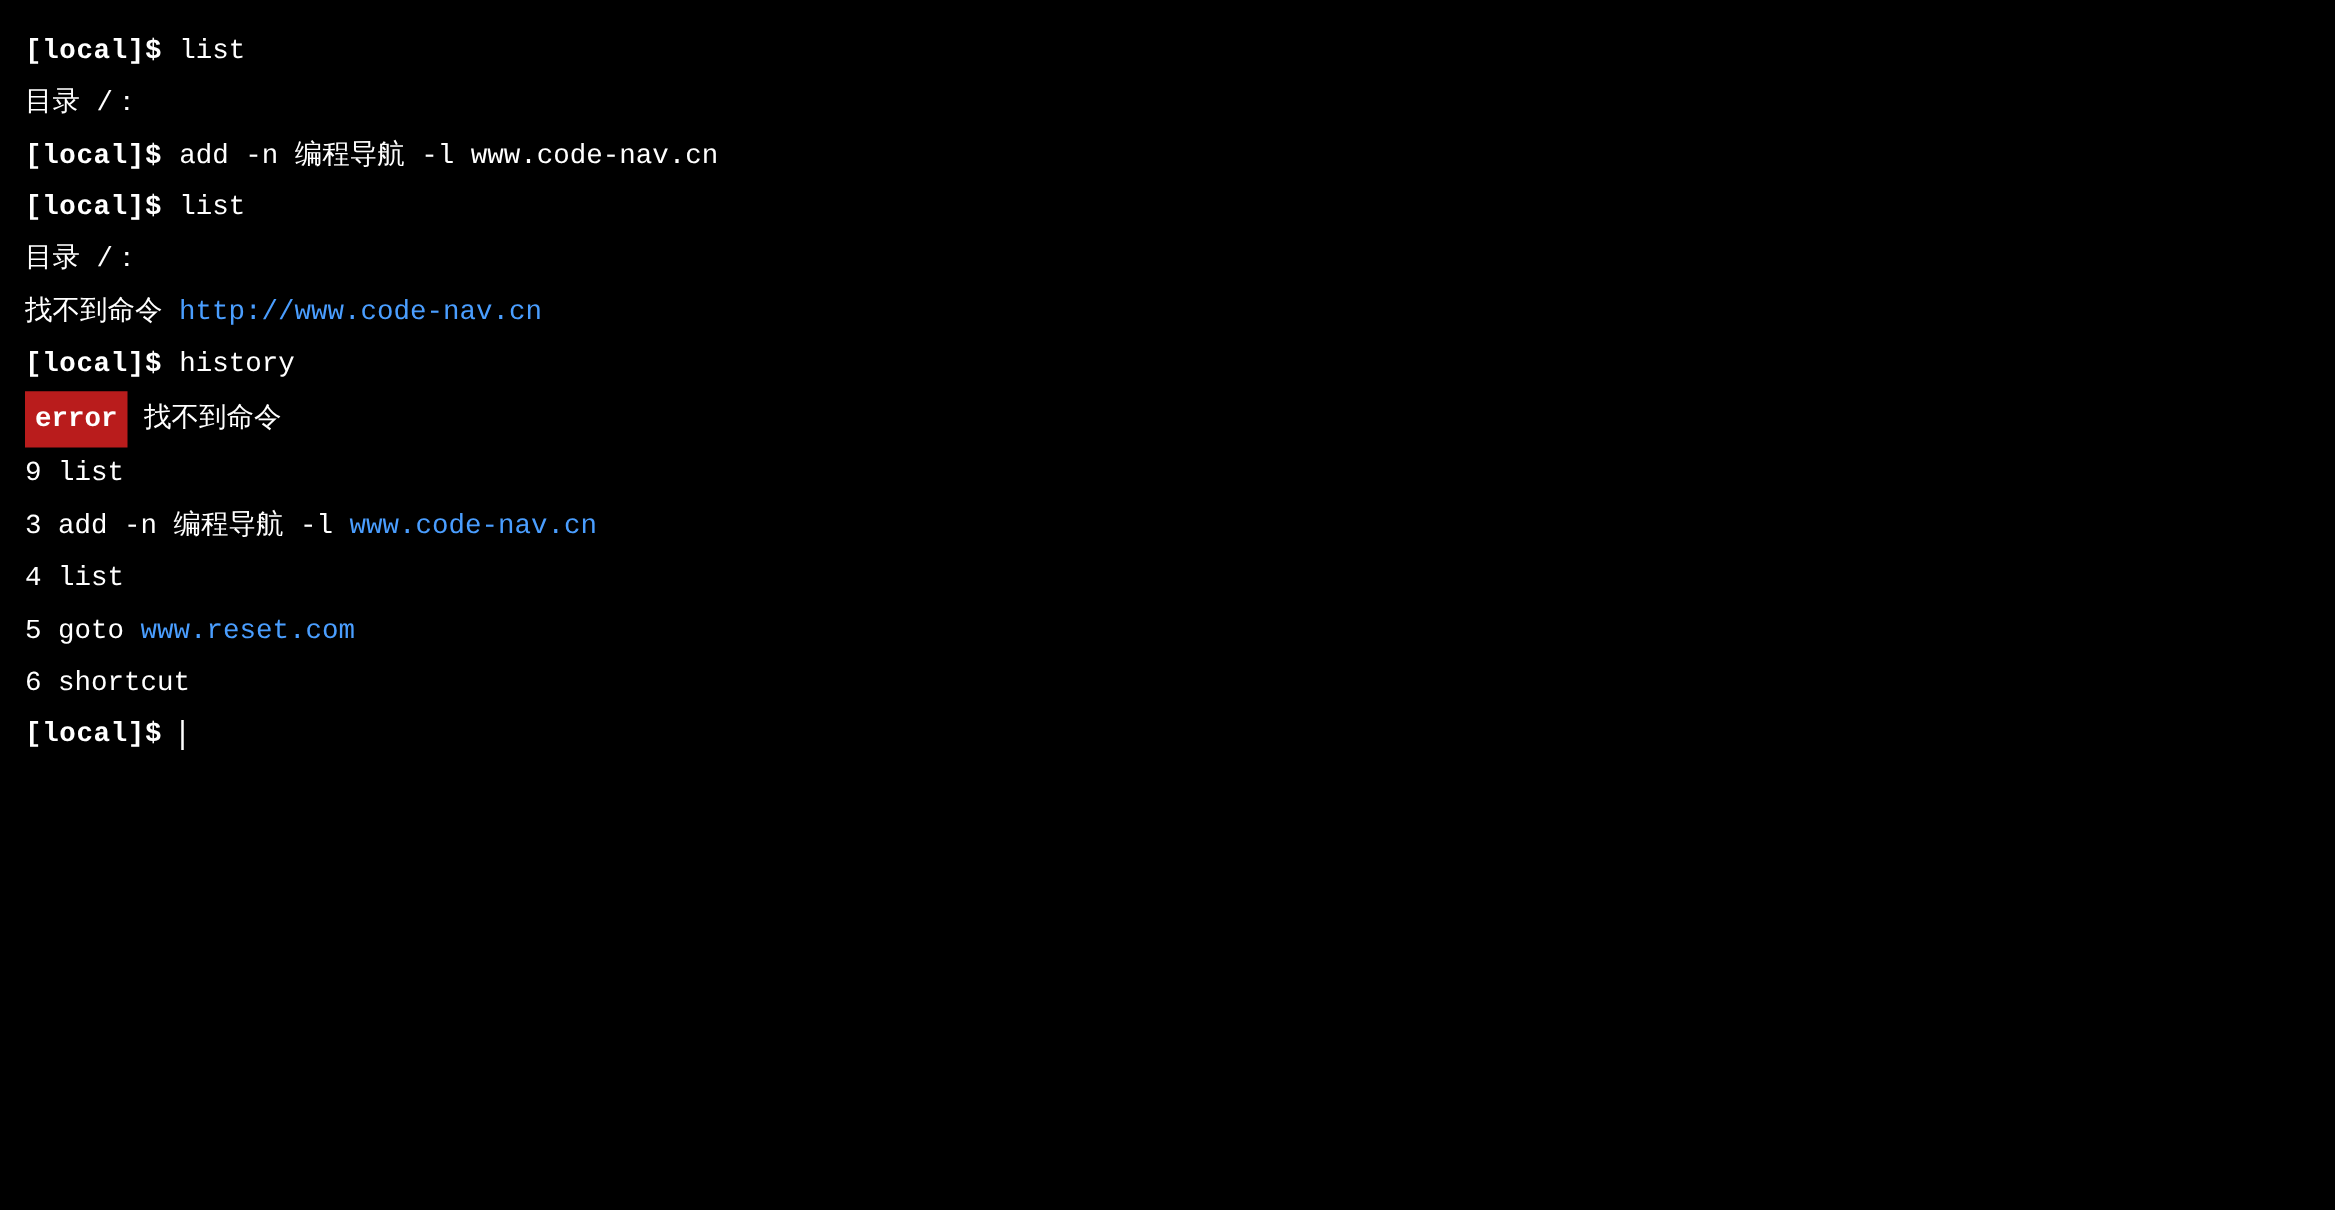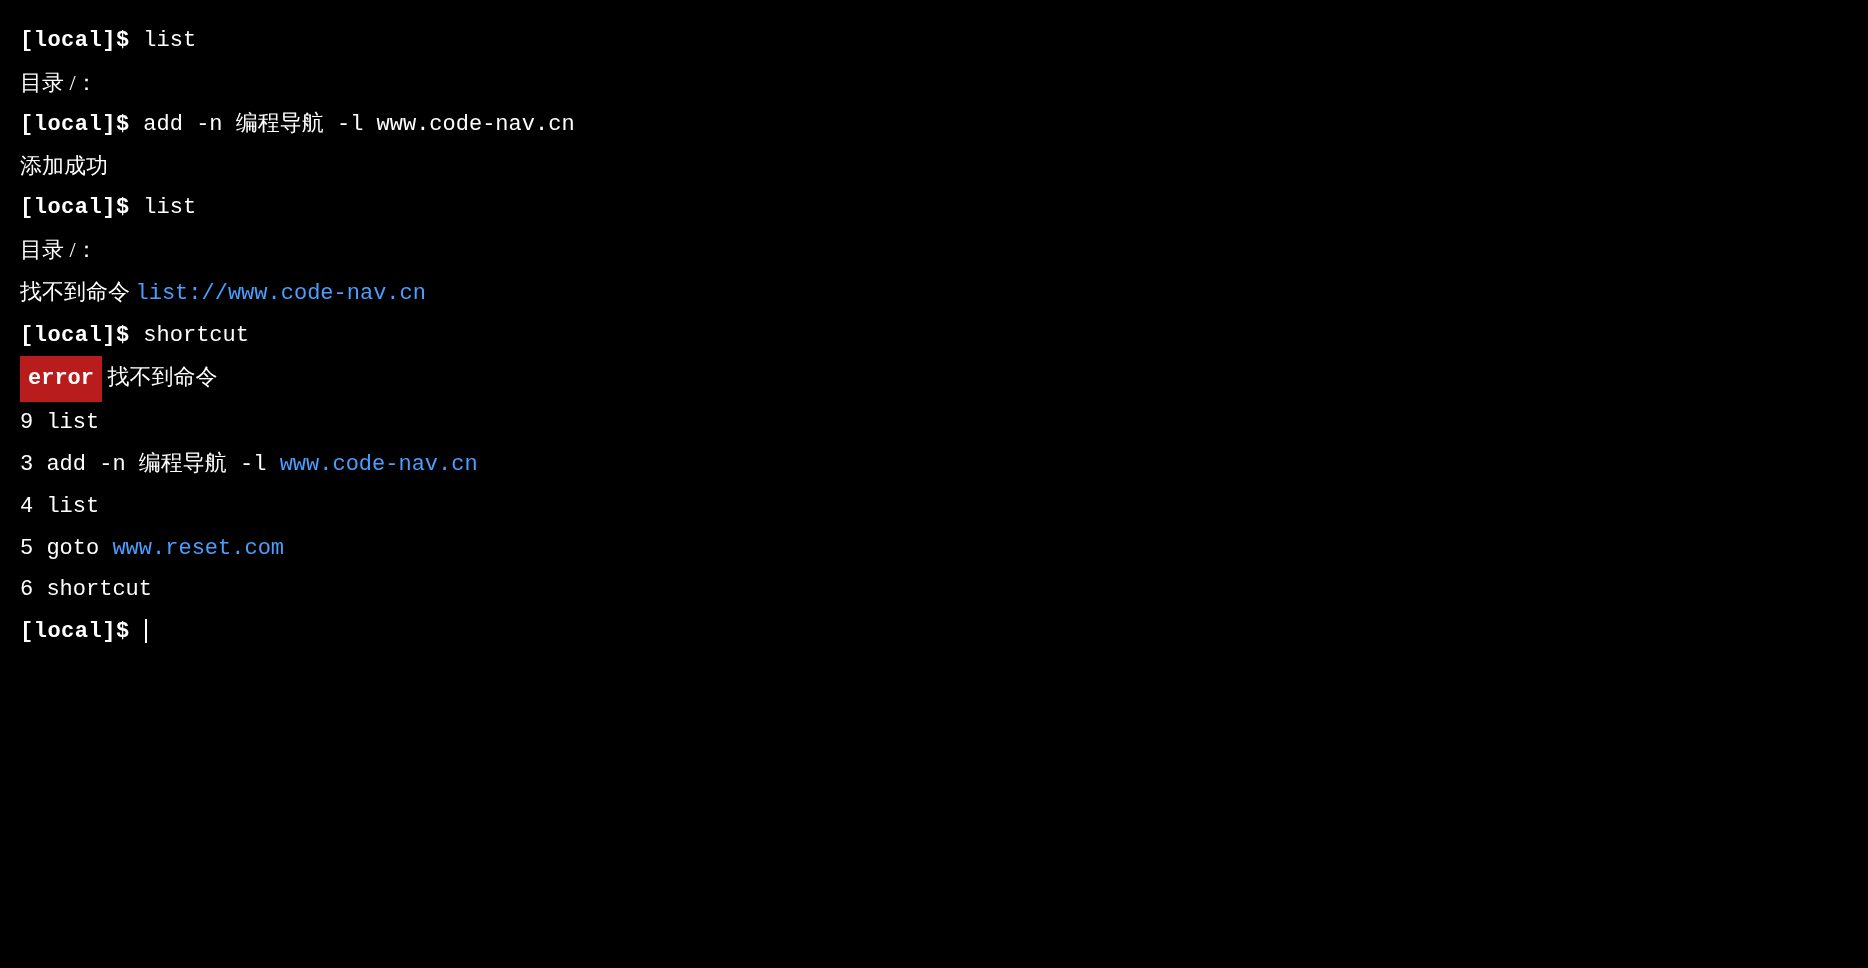--- a/index.html
+++ b/index.html
@@ -36,35 +36,34 @@
     }
     .cursor {
       display: inline-block;
       width: 2px;
       height: 24px;
       background-color: #ffffff;
       vertical-align: middle;
       margin-left: 2px;
     }
     .cjk {
-      font-family: Liberation Serif, serif;
+      font-family: Liberation Mono, monospace;
     }
   </style>
 </head>
 <body>
 
 <div>
   <div class="line"><span class="prompt">[local]$ </span><span>list</span></div>
   <div class="line cjk">目录 /：</div>
   <div class="line"><span class="prompt">[local]$ </span><span>add -n 编程导航 -l www.code-nav.cn</span></div>
-  <div class="line cjk">添加成功</div>
   <div class="line"><span class="prompt">[local]$ </span><span>list</span></div>
   <div class="line cjk">目录 /：</div>
-  <div class="line"><span class="cjk">找不到命令 </span><span class="link">list://www.code-nav.cn</span></div>
-  <div class="line"><span class="prompt">[local]$ </span><span>shortcut</span></div>
+  <div class="line"><span class="cjk">找不到命令 </span><span class="link">http://www.code-nav.cn</span></div>
+  <div class="line"><span class="prompt">[local]$ </span><span>history</span></div>
   <div class="line"><span class="error-badge">error</span><span class="cjk"> 找不到命令</span></div>
   <div class="line">9 list</div>
   <div class="line"><span>3 add -n 编程导航 -l </span><span class="link">www.code-nav.cn</span></div>
   <div class="line">4 list</div>
   <div class="line"><span>5 goto </span><span class="link">www.reset.com</span></div>
   <div class="line">6 shortcut</div>
   <div class="line"><span class="prompt">[local]$ </span><span class="cursor"></span></div>
 </div>
 
 </body></html>

